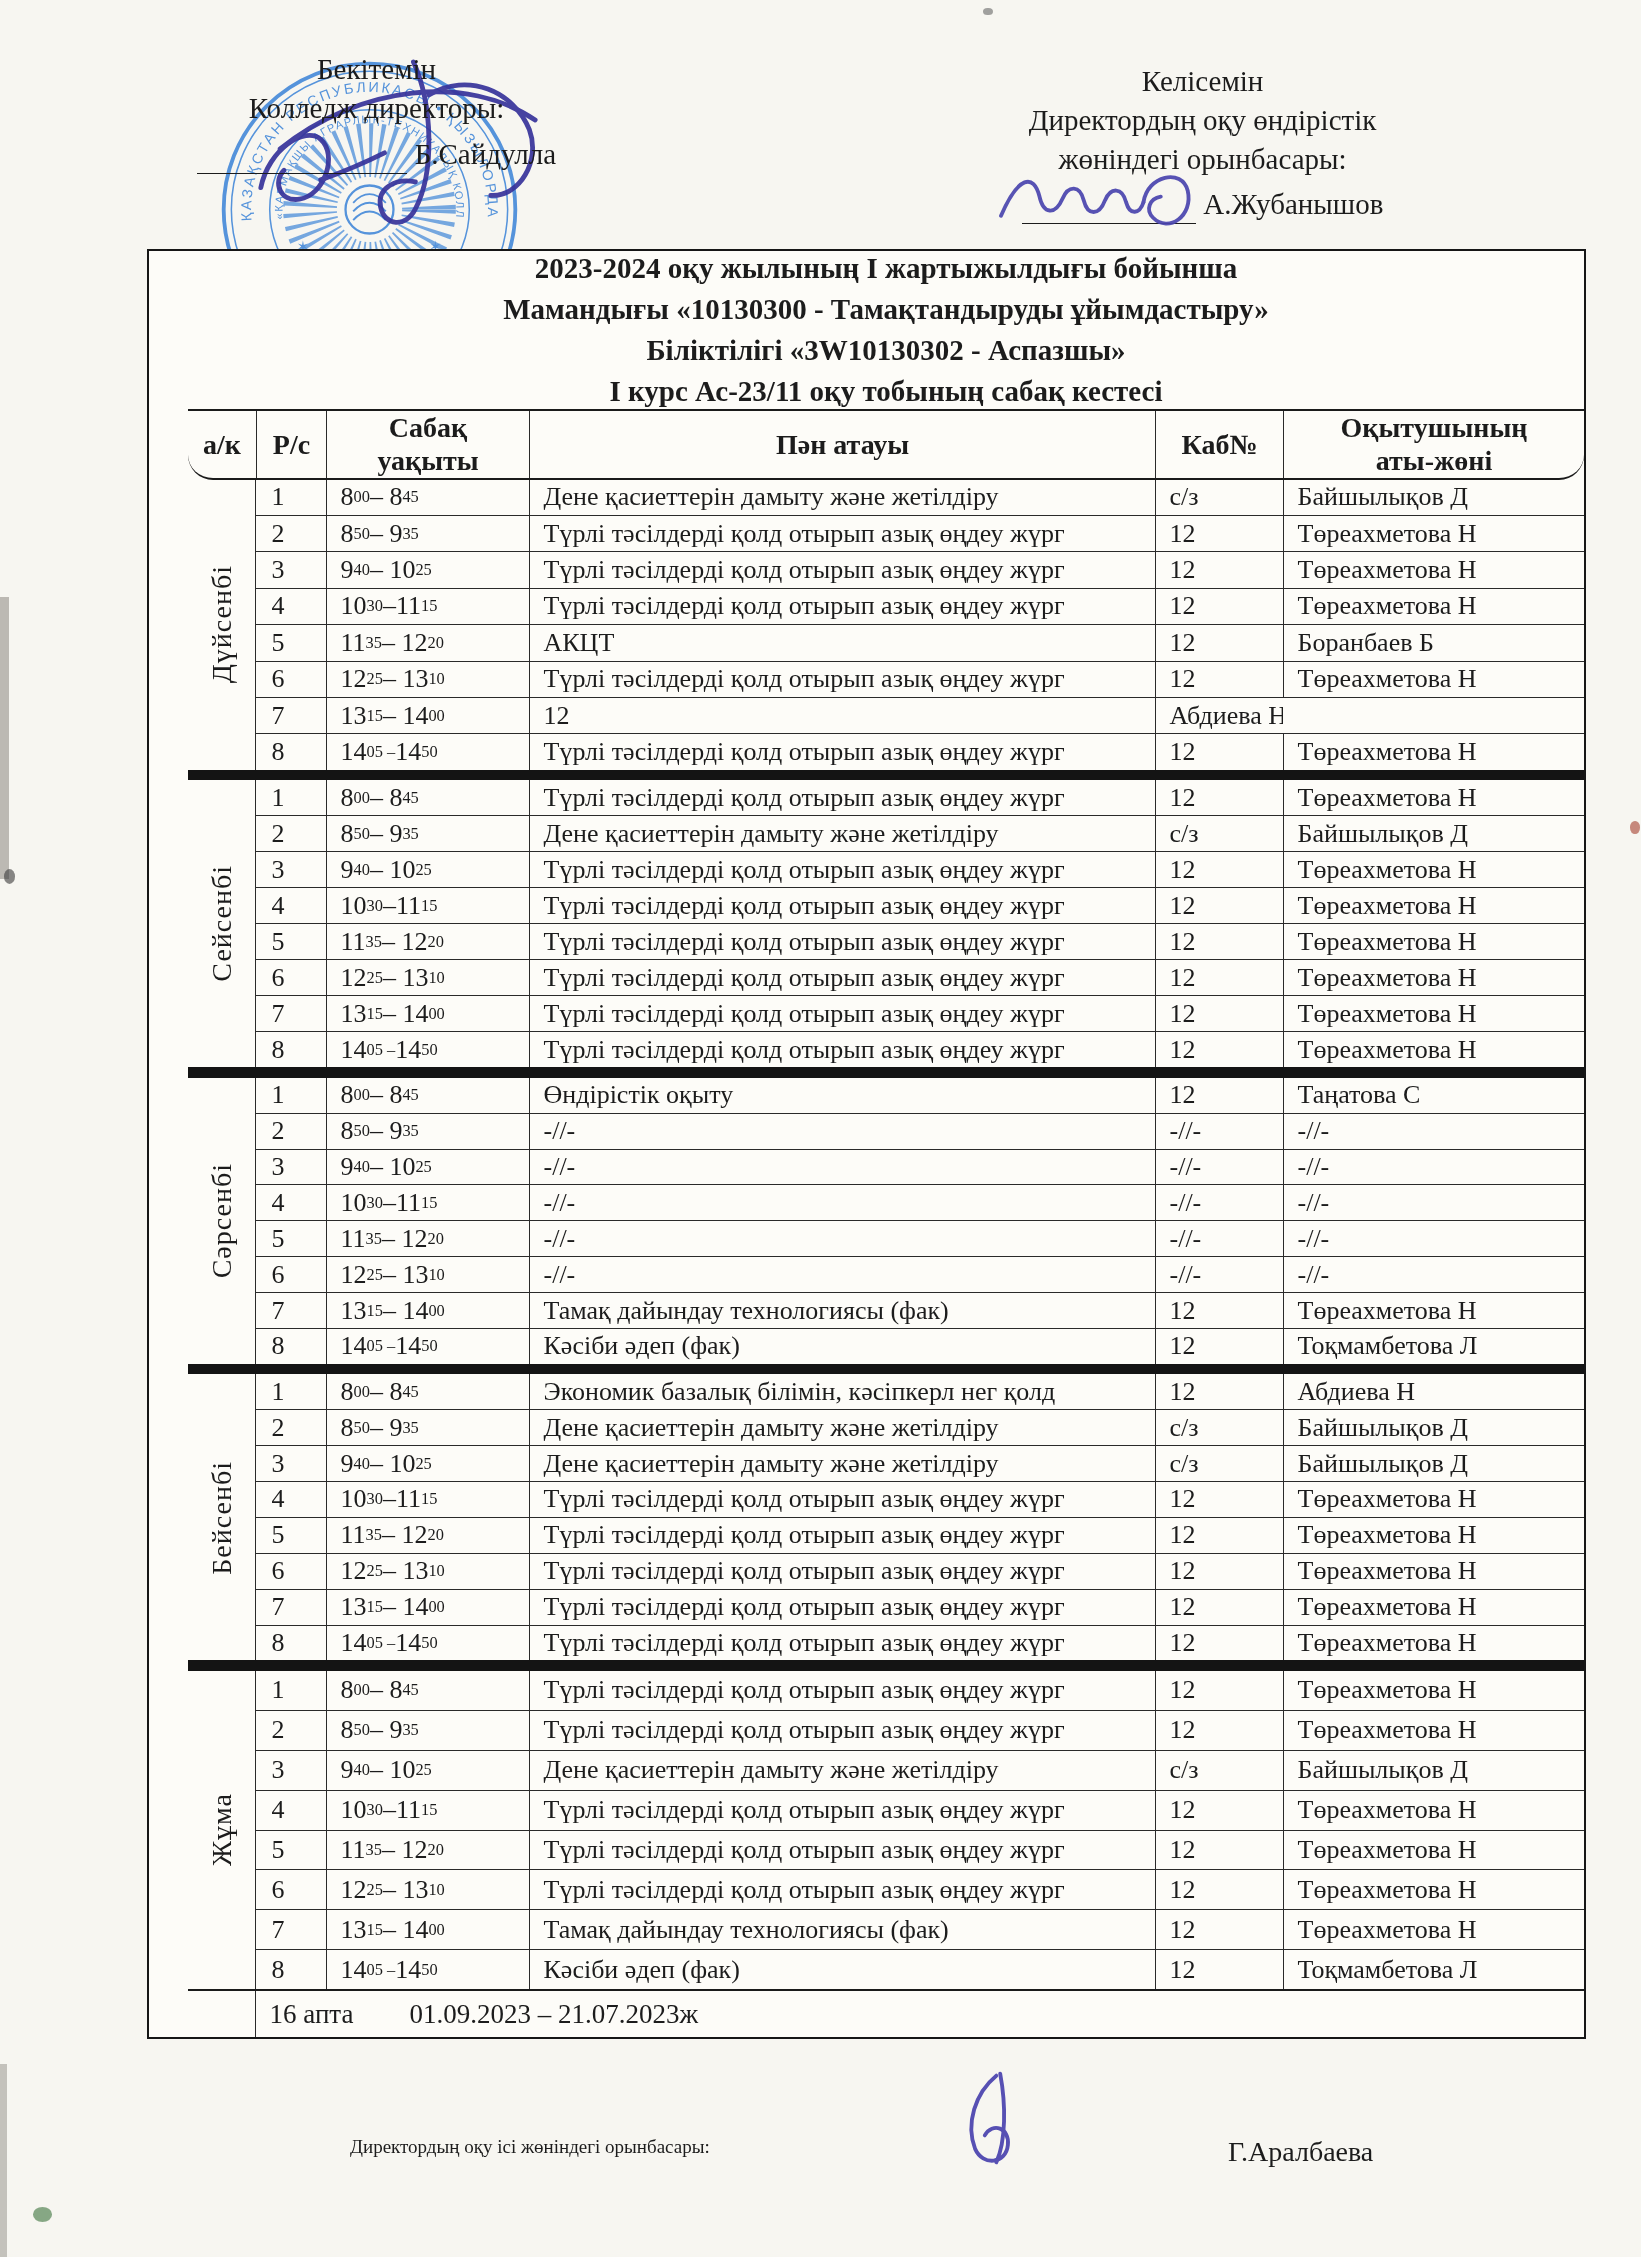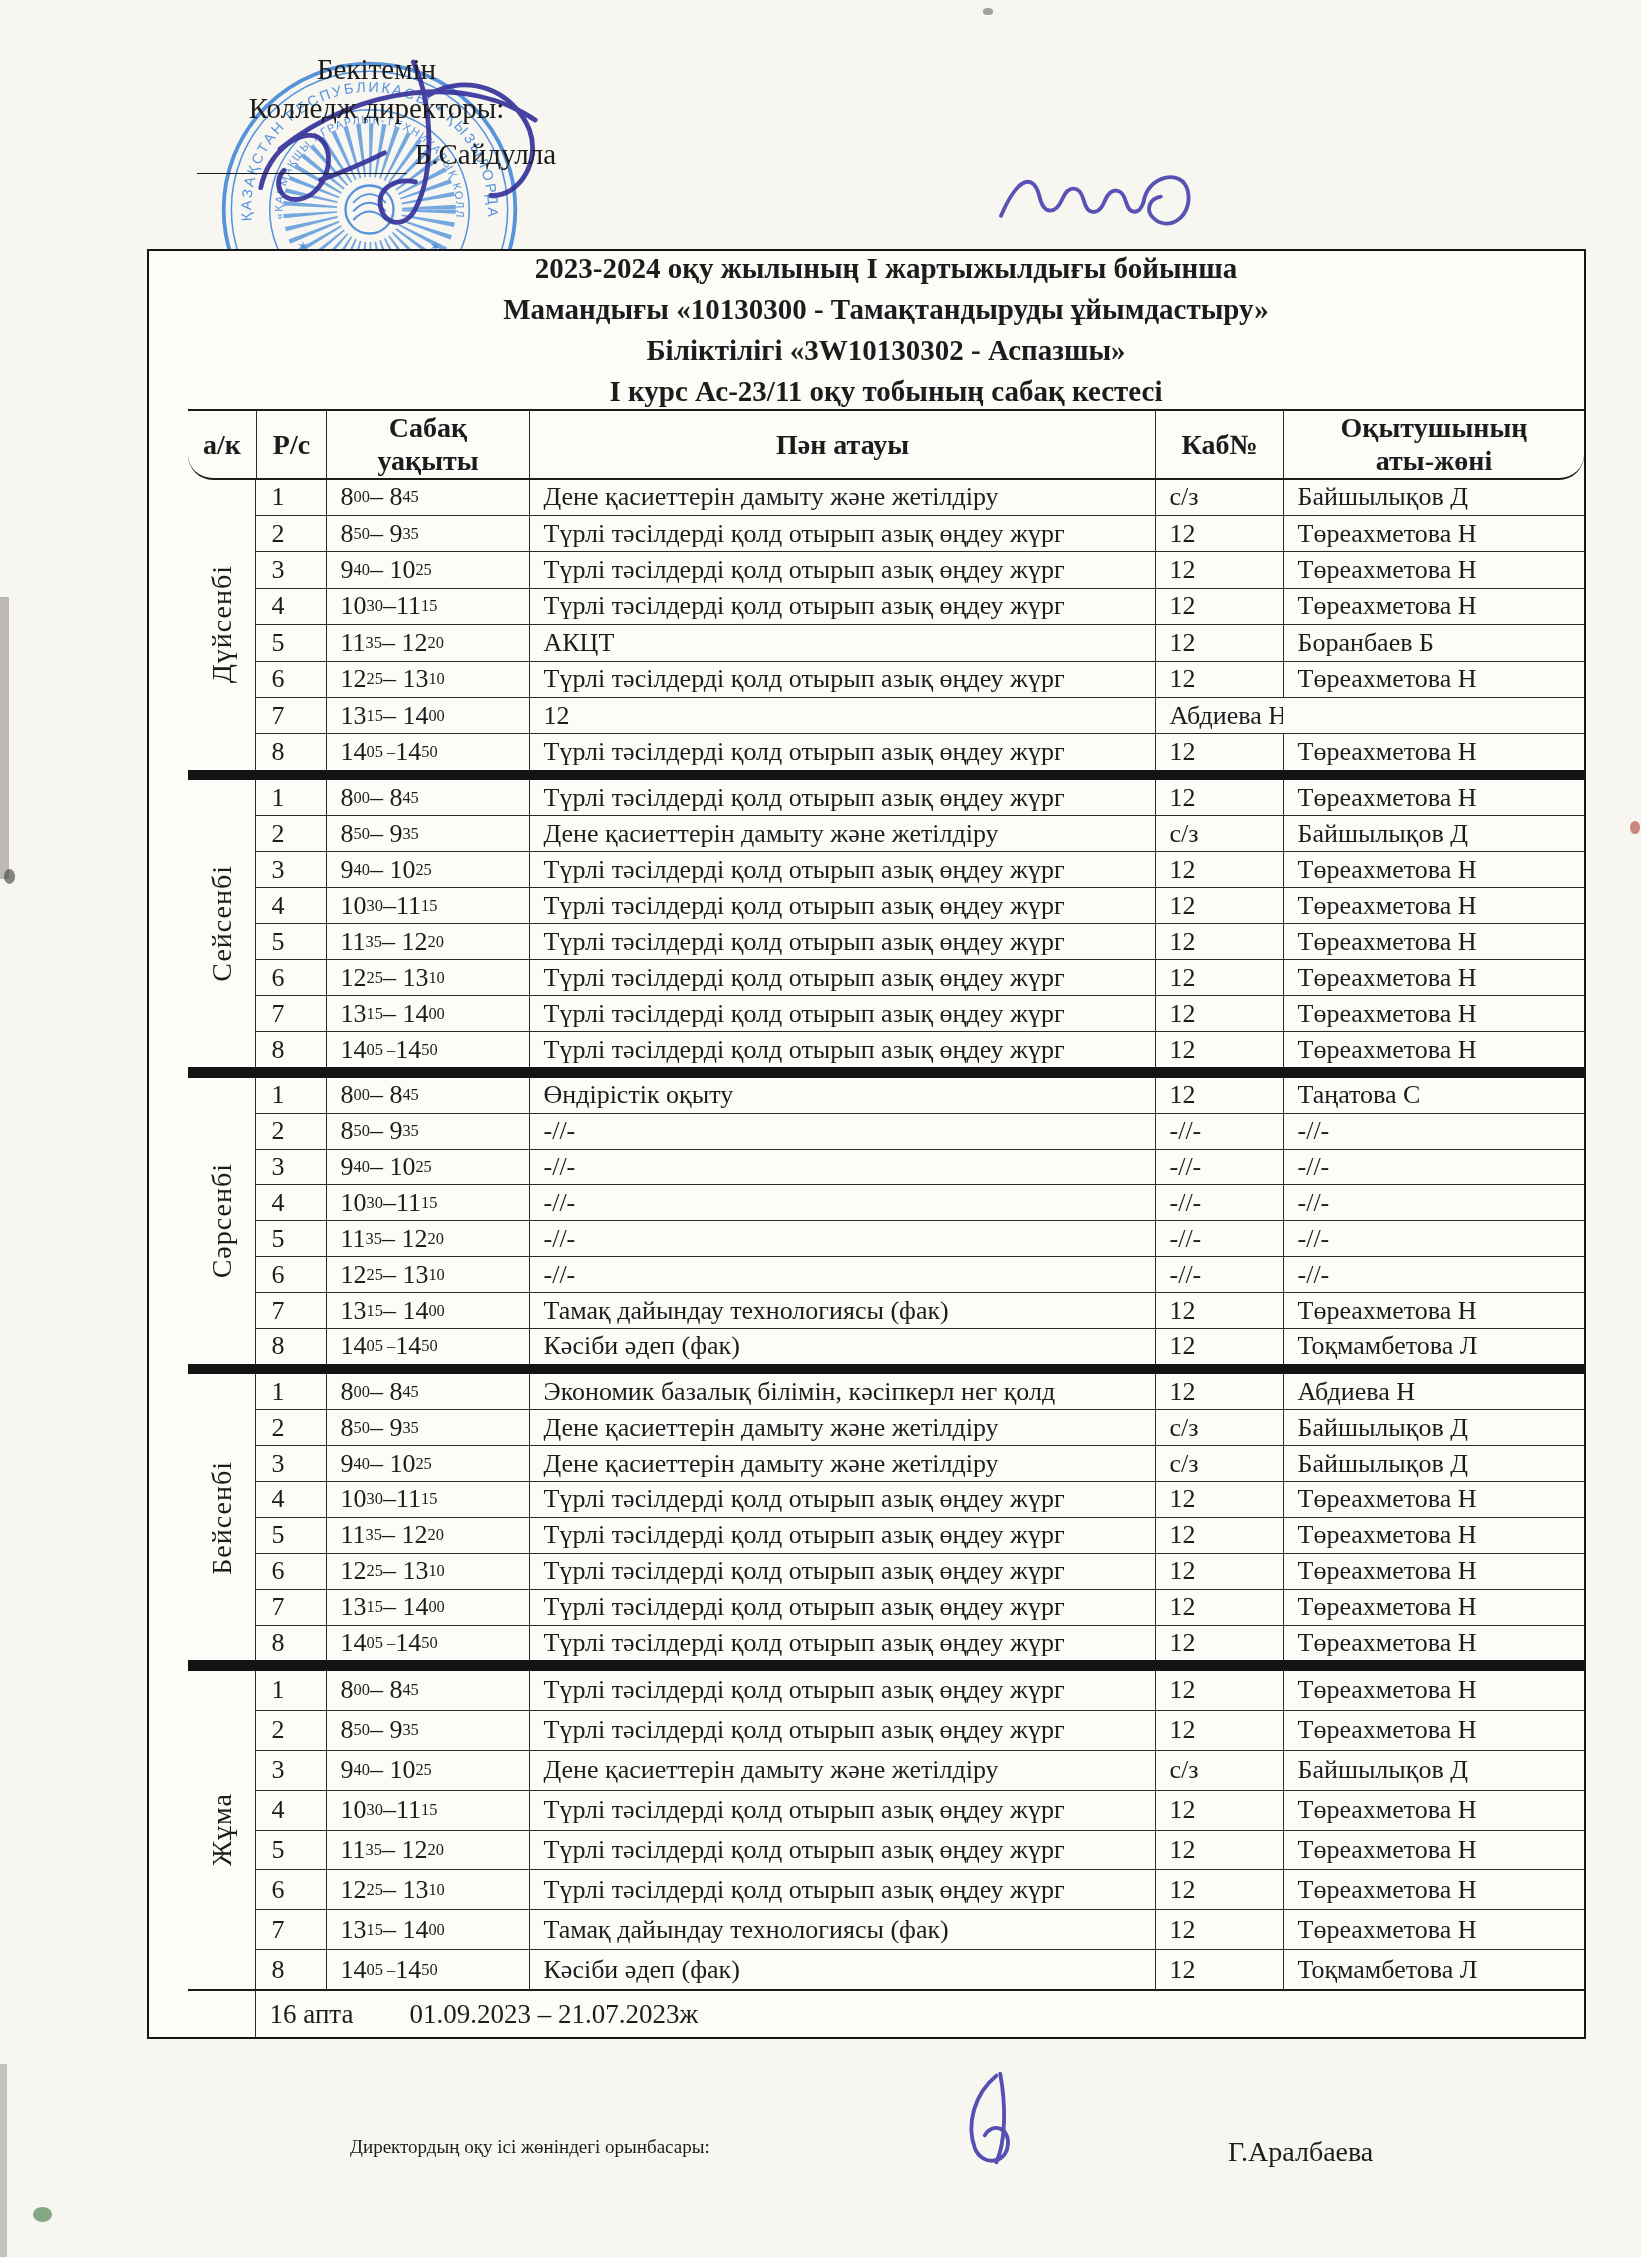--- a/index.html
+++ b/index.html
@@ -132,20 +132,29 @@
 
   <div class="approve approve-left">
     <div>Бекітемін</div>
     <div>Колледж директоры:</div>
     <div class="sig-row">
       <span class="uline" style="width:210px;"></span>
       <span class="sig-name">Б.Сайдулла</span>
     </div>
   </div>
 
+  <div class="approve approve-right">
+    <div>Келісемін</div>
+    <div>Директордың оқу өндірістік</div>
+    <div>жөніндегі орынбасары:</div>
+    <div class="sig-row" style="margin-top:5.8px;">
+      <span class="uline" style="width:174px;"></span>
+      <span class="sig-name">А.Жубанышов</span>
+    </div>
+  </div>
 
   <svg class="sig-svg" style="left:993px;top:160px;" width="222" height="77" viewBox="0 0 230 80">
     <g fill="none" stroke="#4a45ae" stroke-width="4" stroke-linecap="round" opacity=".92">
       <path d="M8,58 C26,16 42,14 48,38 C52,56 64,58 72,40 C78,26 90,26 94,42 C98,58 110,58 116,42 C122,28 134,28 138,44 C142,58 152,56 156,44"></path>
       <path d="M156,44 C160,16 196,8 202,32 C208,58 182,76 166,60 C158,52 162,40 174,38"></path>
     </g>
   </svg>
 
   <div class="doc-table">
     <div class="title-block">

